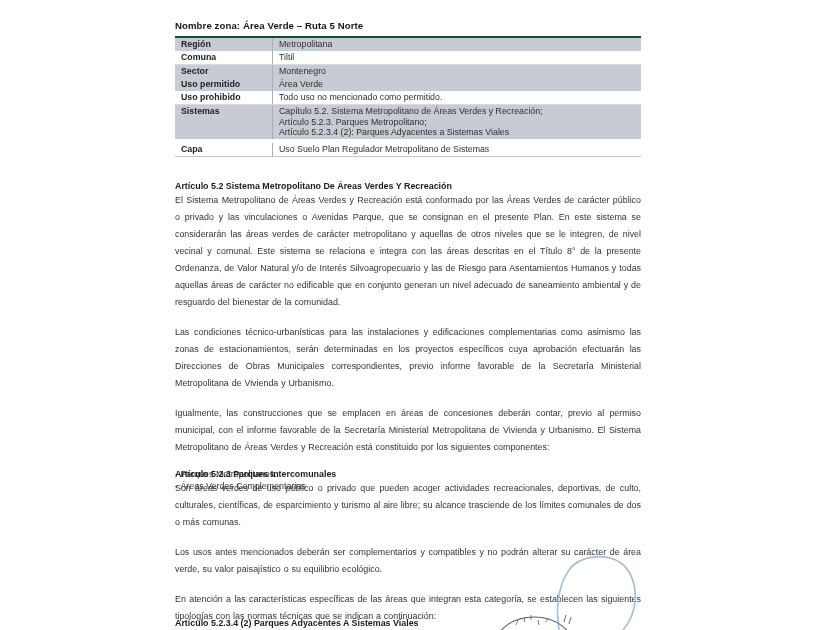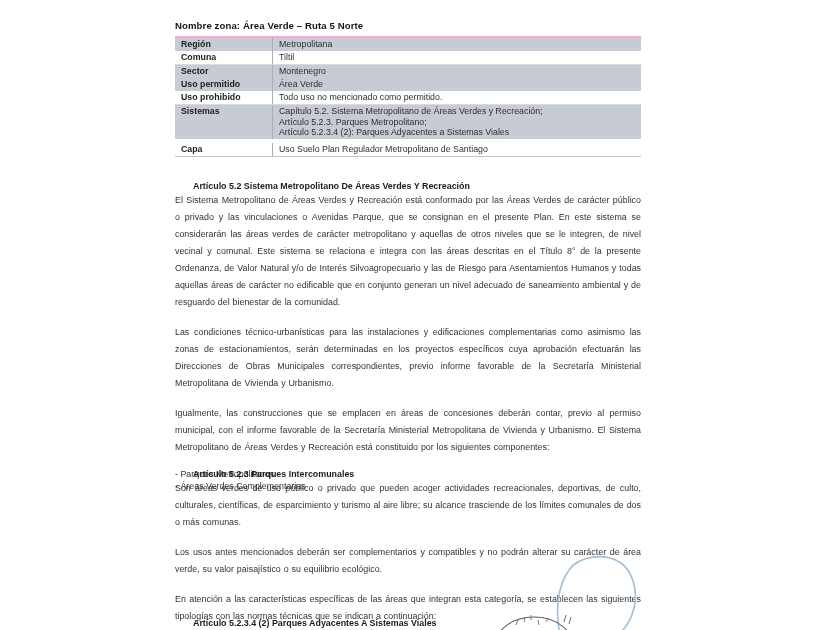--- a/index.html
+++ b/index.html
@@ -13,34 +13,34 @@
     position:absolute; left:175px; top:0; width:466px;
     color:#333333;
   }
   .block { position:absolute; left:0; width:466px; }
   .doc-title {
     font-size:9.6px; font-weight:bold; color:#161616; letter-spacing:0.1px;
   }
   
   table.zone-table {
     width:466px; border-collapse:collapse; table-layout:fixed;
-    border-top:2px solid #f9a8d4;
+    border-top:2px solid #14532d;
     border-bottom:1px solid #c3c6cb;
     font-size:8.8px; color:#2e2e2e;
     margin-top:5px;
   }
   table.zone-table td { padding:1px 5px 1px 6px; vertical-align:top; line-height:11px; }
   td.lbl { width:86px; font-weight:bold; border-right:1px solid #a9afb8; color:#222; }
   tr.shaded td { background:#c6cbd4; }
   tr.rowline td { border-bottom:1px solid #d9dbde; }
   td.norm-cell { padding-bottom:14px; }
   td.norm-cell div { line-height:10.6px; }
   tr.spacer td { height:4px; padding:0; background:#ffffff; border-right:1px solid #ffffff; }
   
-  .heading { font-size:8.9px; font-weight:bold; color:#1b1b1b; line-height:12px;margin-left:18px; }
+  .heading { font-size:8.9px; font-weight:bold; color:#1b1b1b; line-height:12px; }
   .para {
     font-size:8.9px; line-height:17px; text-align:justify;
     margin:0 0 13px 0; word-spacing:0.4px;
   }
   .comp-list { margin-top:1px; }
   .comp-item { font-size:8.9px; line-height:11.6px; }
   .comp-item.bold { font-weight:bold; color:#1b1b1b; }
   .mt0 { margin-top:0; }
   
   .sig-wrap { position:absolute; left:543px; top:551px; width:104px; height:79px; }
@@ -83,21 +83,21 @@
             <div>Artículo 5.2.3. Parques Metropolitano;</div>
             <div>Artículo 5.2.3.4 (2): Parques Adyacentes a Sistemas Viales</div>
           </td>
         </tr>
         <tr class="spacer">
             <td class="lbl"></td>
             <td></td>
           </tr>
         <tr>
           <td class="lbl">Capa</td>
-          <td>Uso Suelo Plan Regulador Metropolitano de Santiago</td>
+          <td>Uso Suelo Plan Regulador Metropolitano de Sistemas</td>
         </tr>
       </tbody>
     </table>
   </div>
 
   <div class="block" style="top:180px;">
     <div class="heading">Artículo 5.2 Sistema Metropolitano De Áreas Verdes Y Recreación</div>
     <p class="para mt0">El Sistema Metropolitano de Áreas Verdes y Recreación está conformado por las Áreas Verdes de carácter público o privado y las vinculaciones o Avenidas Parque, que se consignan en el presente Plan. En este sistema se considerarán las áreas verdes de carácter metropolitano y aquellas de otros niveles que se le integren, de nivel vecinal y comunal. Este sistema se relaciona e integra con las áreas descritas en el Título 8° de la presente Ordenanza, de Valor Natural y/o de Interés Silvoagropecuario y las de Riesgo para Asentamientos Humanos y todas aquellas áreas de carácter no edificable que en conjunto generan un nivel adecuado de saneamiento ambiental y de resguardo del bienestar de la comunidad.</p>
     <p class="para">Las condiciones técnico-urbanísticas para las instalaciones y edificaciones complementarias como asimismo las zonas de estacionamientos, serán determinadas en los proyectos específicos cuya aprobación efectuarán las Direcciones de Obras Municipales correspondientes, previo informe favorable de la Secretaría Ministerial Metropolitana de Vivienda y Urbanismo.</p>
     <p class="para">Igualmente, las construcciones que se emplacen en áreas de concesiones deberán contar, previo al permiso municipal, con el informe favorable de la Secretaría Ministerial Metropolitana de Vivienda y Urbanismo. El Sistema Metropolitano de Áreas Verdes y Recreación está constituido por los siguientes componentes:</p>

